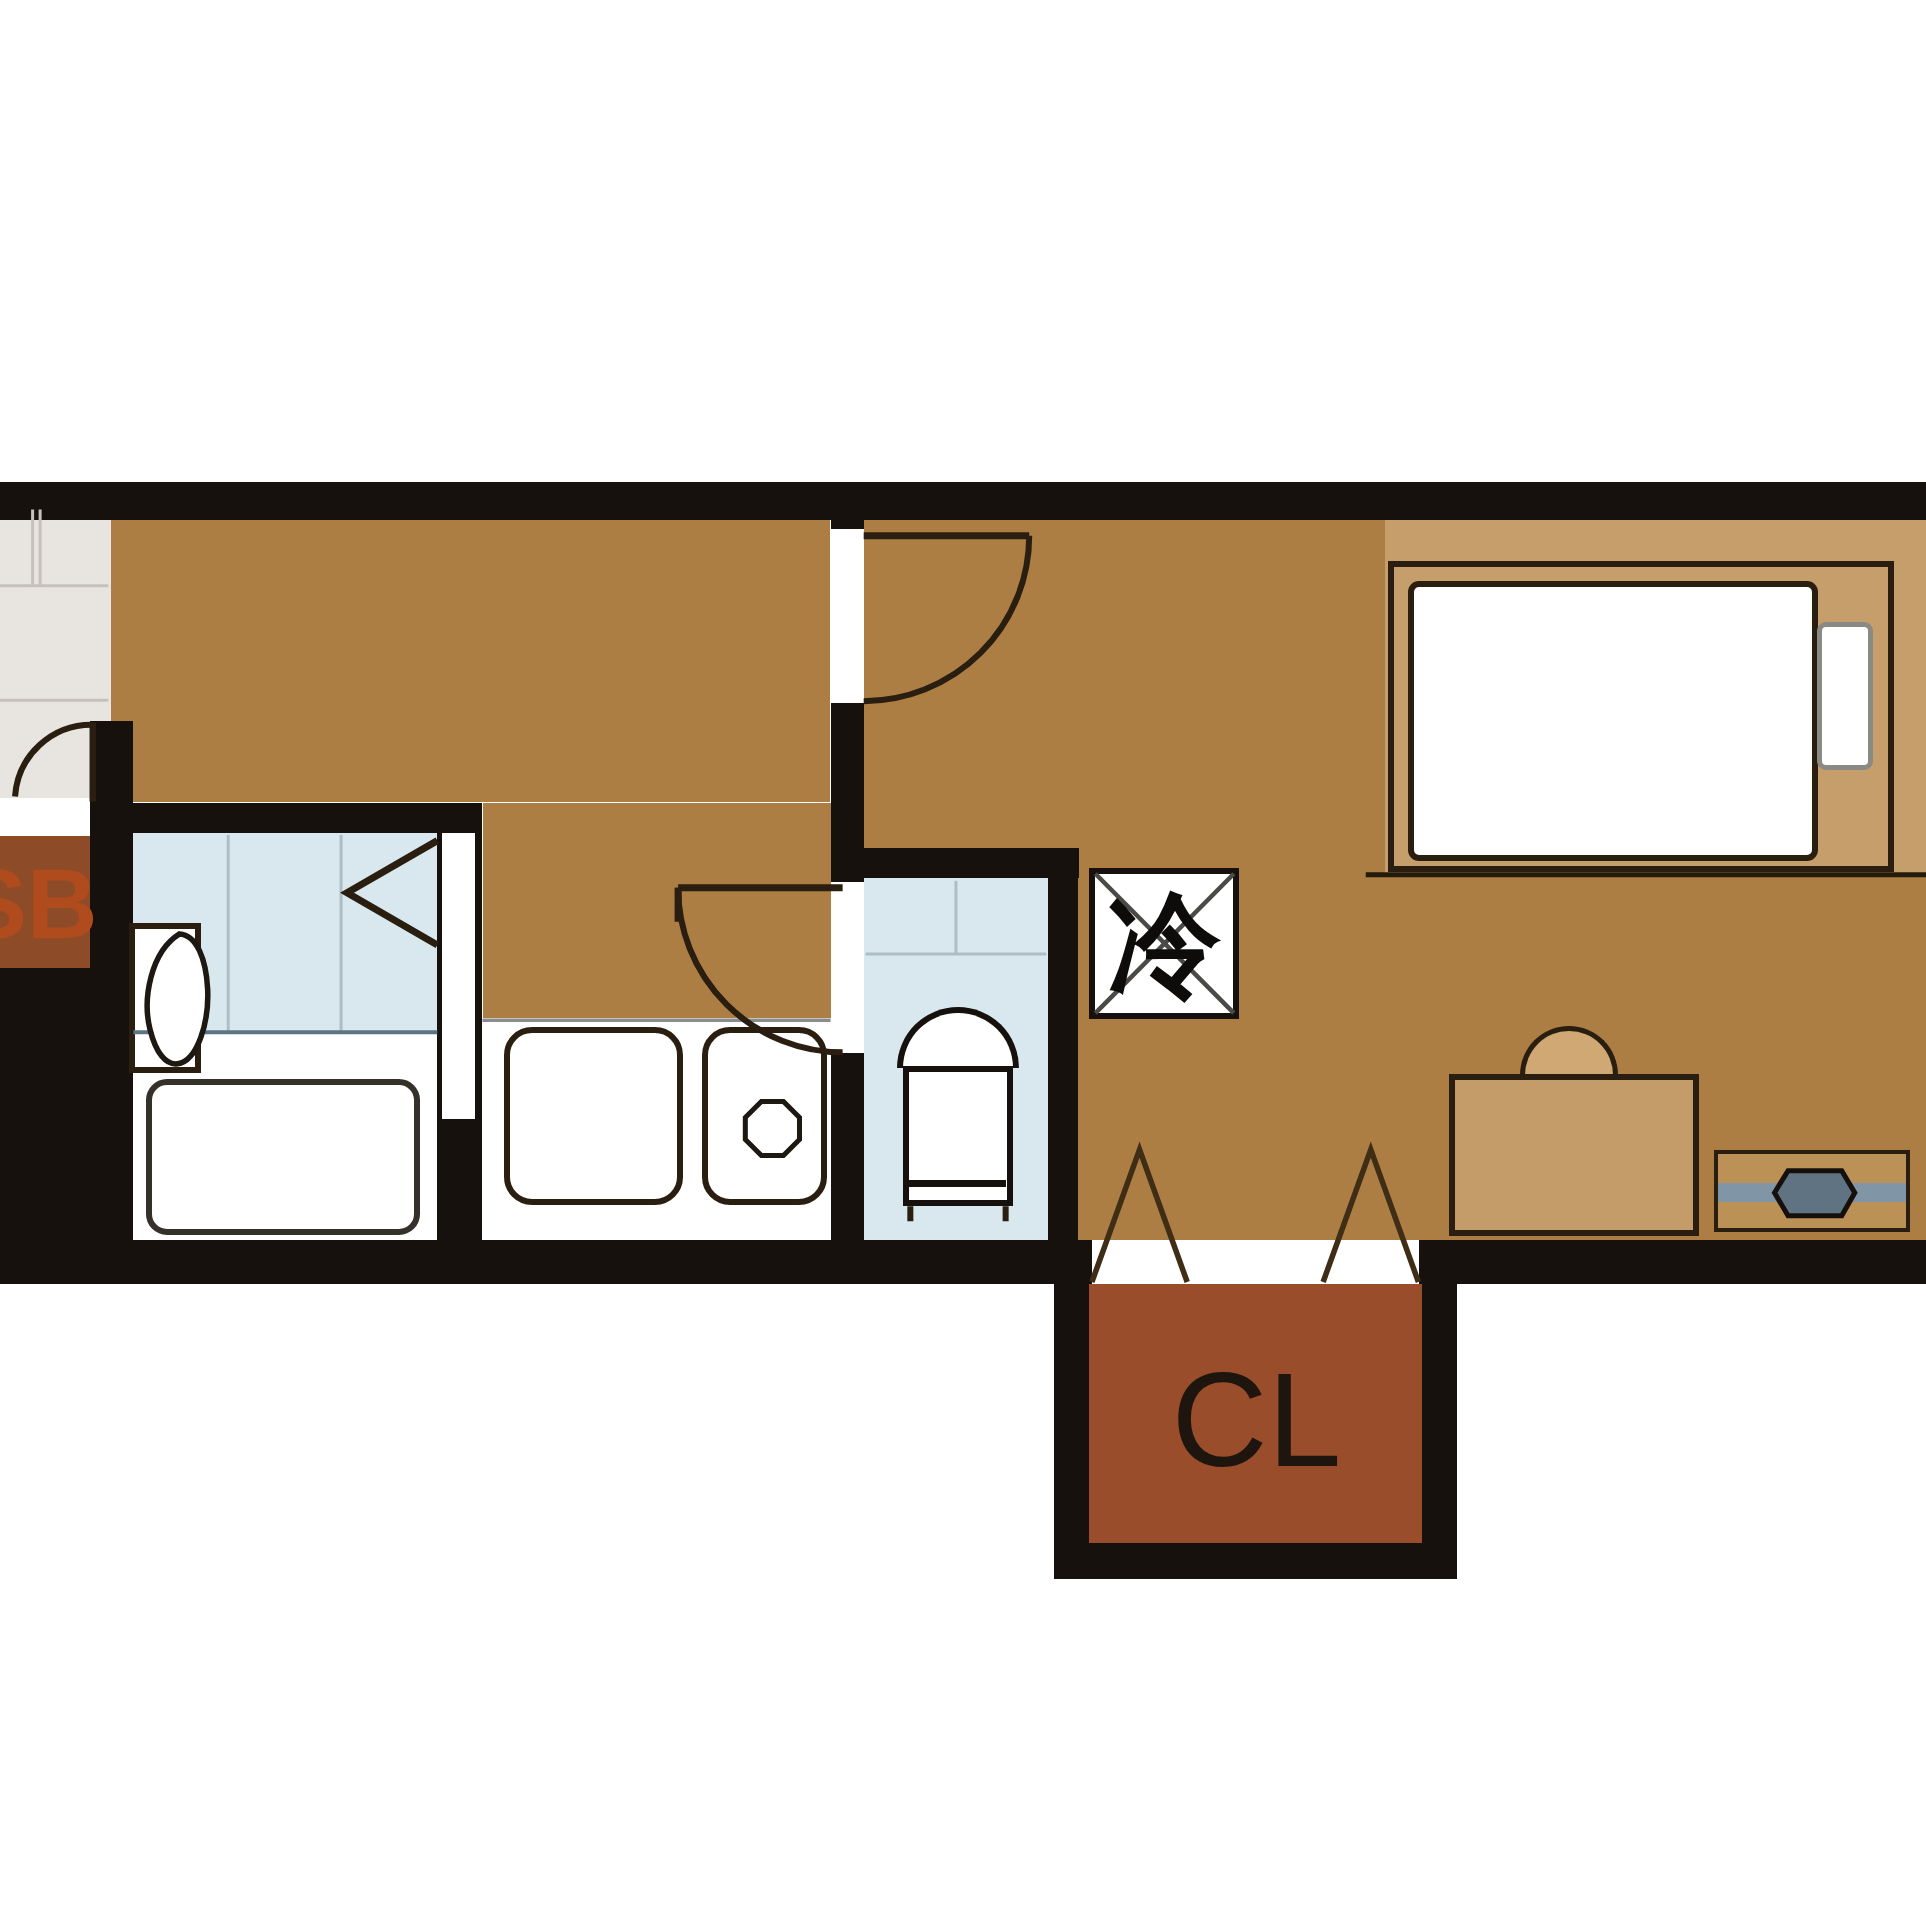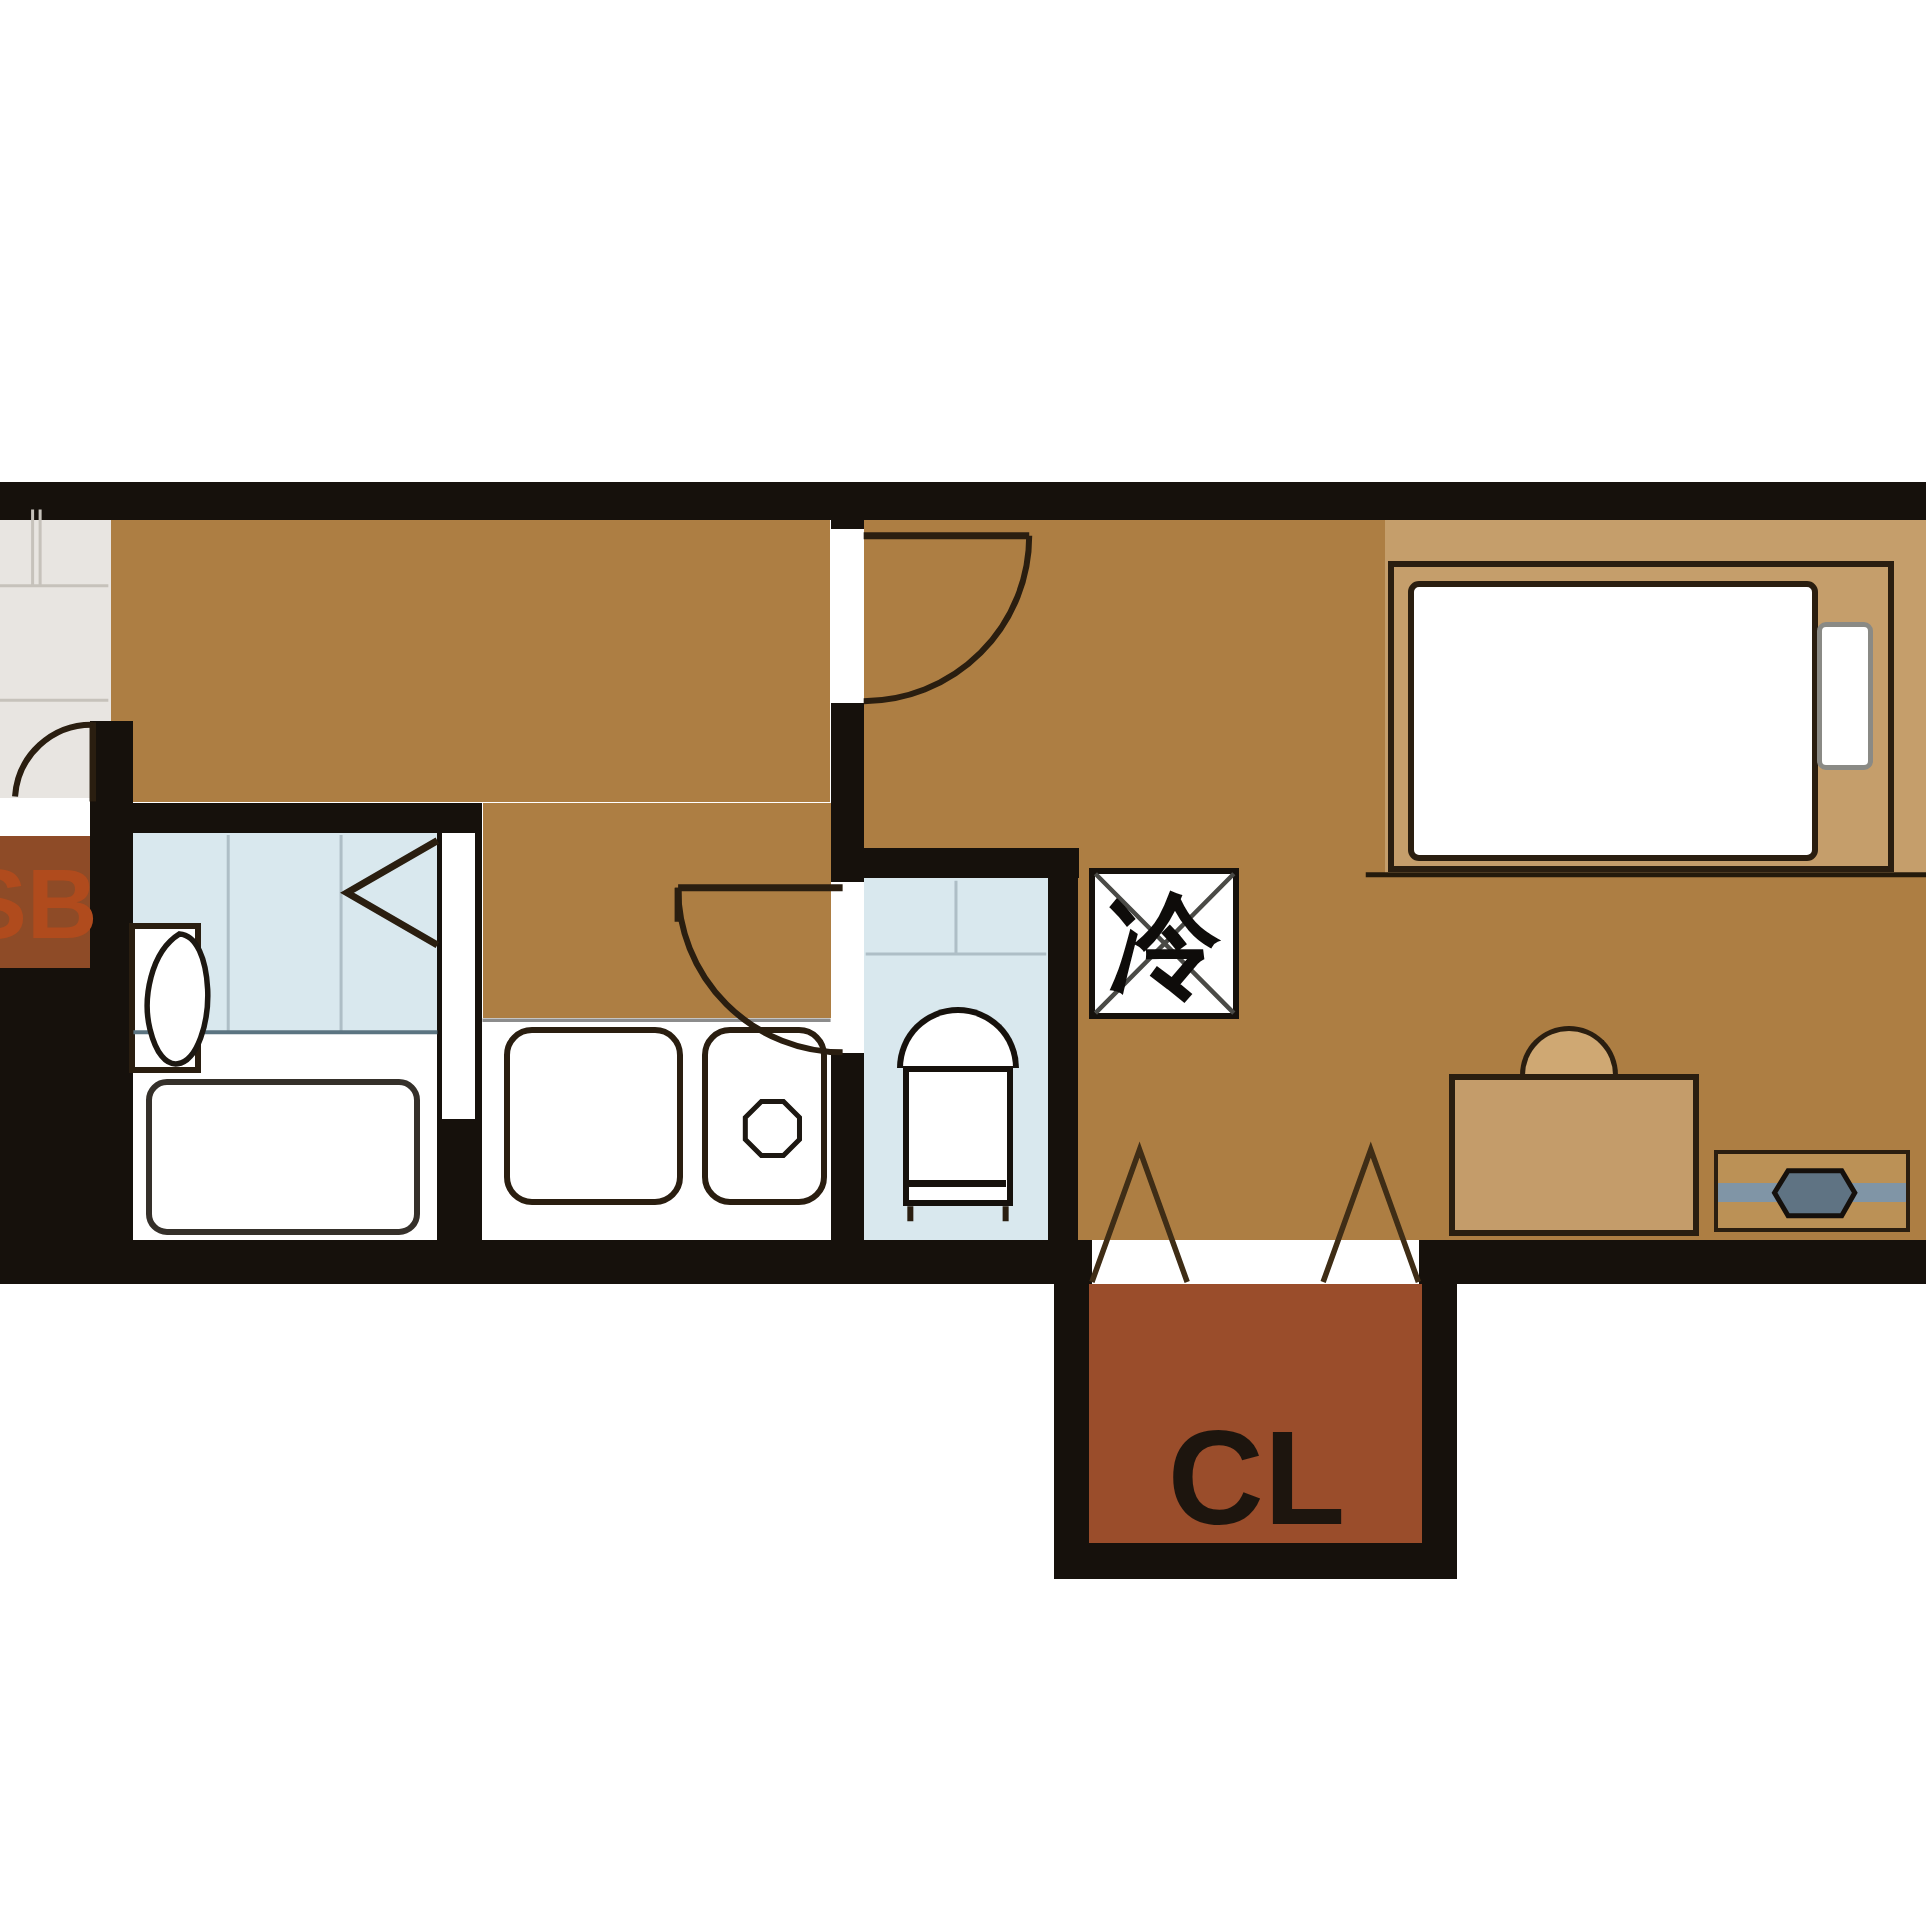--- a/index.html
+++ b/index.html
@@ -131,17 +131,17 @@
     <path d="M358 1862 C300 1898 284 1992 299 2052 C311 2100 331 2124 354 2121 C394 2115 417 2038 414 1972 C411 1912 392 1864 358 1862 Z" fill="#ffffff" stroke="#1d1812" stroke-width="11"></path>
 
     <polygon points="1594,2228 1562,2196 1518,2196 1486,2228 1486,2272 1518,2304 1562,2304 1594,2272" fill="#ffffff" stroke="#1d1812" stroke-width="10"></polygon>
 
     <path class="ln" stroke-width="12" d="M1815 2405 V2435 M2005 2405 V2435"></path>
 
     <polygon points="3538,2378 3565,2334 3672,2334 3698,2378 3672,2424 3565,2424" fill="var(--tv_grey)" stroke="#15100c" stroke-width="10"></polygon>
   </svg>
 
   <div class="label" style="left:-43px;top:855px;width:145px;font-size:98px;font-weight:700;color:var(--sb_text);">SB</div>
-  <div class="label" style="left:1156px;top:1412px;width:201px;font-size:133px;font-weight:700;color:var(--cl_text);">CL</div>
+  <div class="label" style="left:1156px;top:1354px;width:201px;font-size:133px;font-weight:400;color:var(--cl_text);">CL</div>
   <div class="label" style="left:1102px;top:889px;width:125px;font-size:113px;font-weight:700;color:#0e0c0a;">冷</div>
 
 </div>
 
 
 </body></html>

